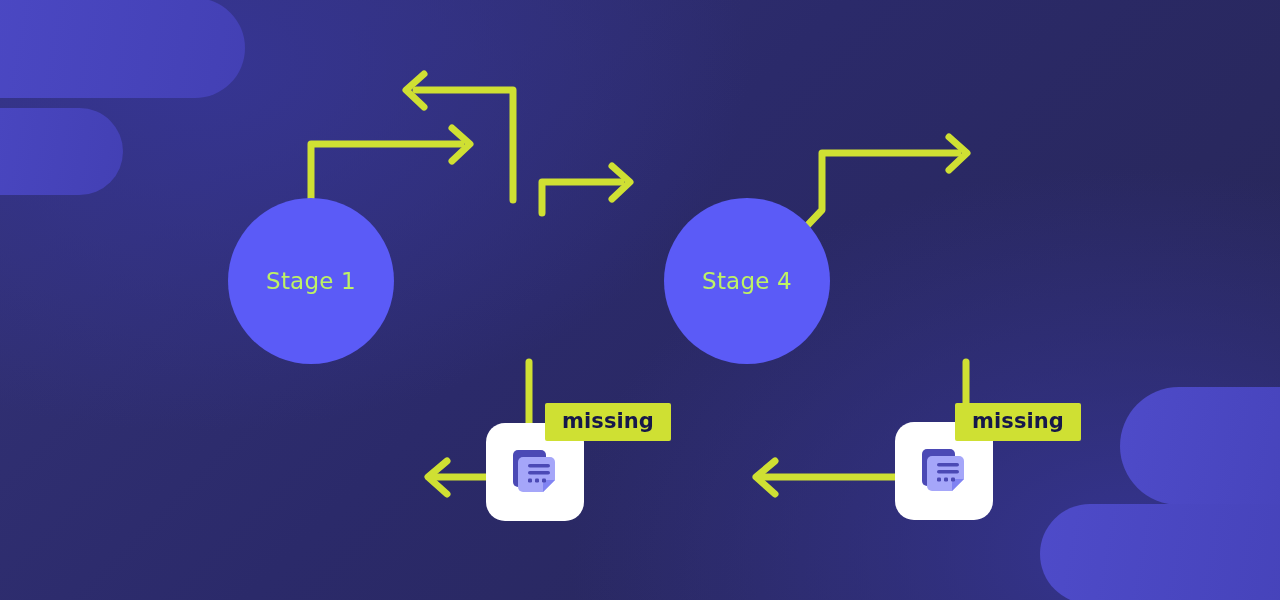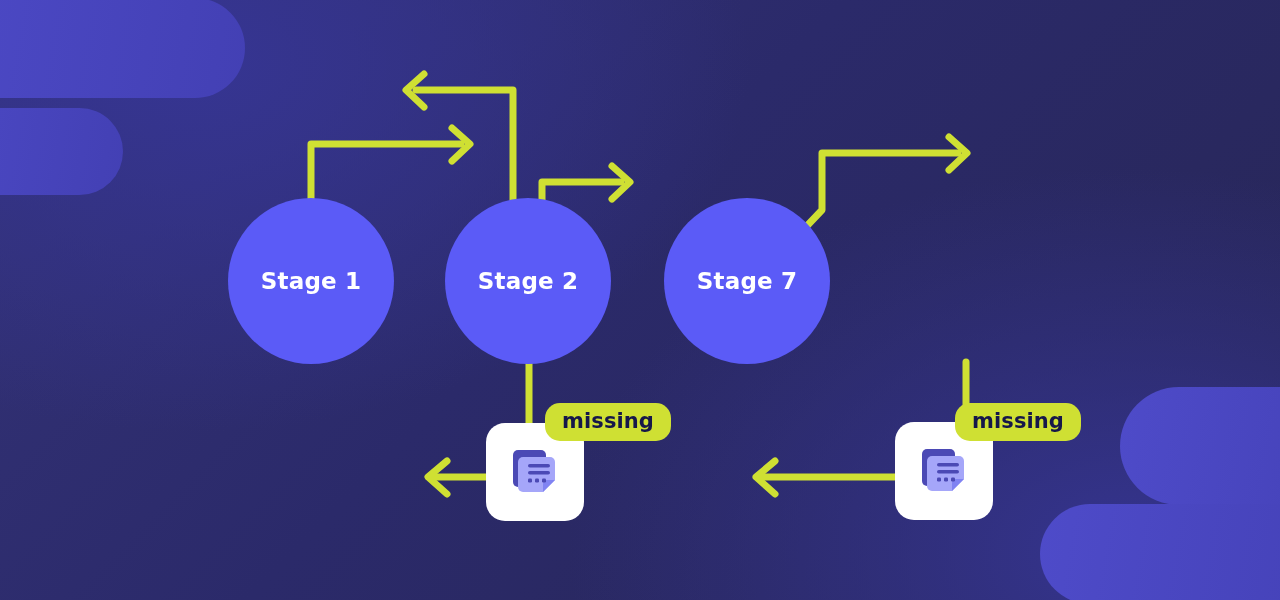--- a/index.html
+++ b/index.html
@@ -40,23 +40,23 @@
   }
   #connectors path { fill:none; stroke:#cfe033; stroke-width:7;
                      stroke-linecap:round; stroke-linejoin:round; }
 
   
   .stage {
     position:absolute;
     border-radius:50%;
     background:#5b5bf7;
     display:flex; align-items:center; justify-content:center;
-    color:#ffffff;
+    color:#bef264;
     font-size:23px;
-    font-weight:bold;
+    font-weight:normal;
     letter-spacing:.2px;
     white-space:nowrap;
   }
   #stage-1 { left:228px; top:198px; width:166px; height:166px; }
   #stage-2 { left:445px; top:198px; width:166px; height:166px; }
   #stage-3 { left:664px; top:198px; width:166px; height:166px; }
   #stage-4 { left:883px; top:198px; width:166px; height:166px; }
 
   
   .doc-card {
@@ -68,21 +68,21 @@
   }
   #doc-card-1 { left:486px; top:423px; }
   #doc-card-2 { left:895px; top:422px; }
   .doc-card svg { display:block; }
 
   
   .badge {
     position:absolute;
     background:#cfe033;
     color:#16174a;
-    border-radius:15px;
+    border-radius:2px;
     padding:8px 17px 9px 17px;
     font-size:21px;
     font-weight:bold;
     letter-spacing:.1px;
     line-height:1;
     white-space:nowrap;
   }
   #badge-1 { left:545px; top:403px; }
   #badge-2 { left:955px; top:403px; }
 </style>
@@ -133,25 +133,22 @@
 
     <g>
       <path d="M899,477 L760,477"></path>
       <path d="M775,461 L756,477 L775,494"></path>
     </g>
   </svg>
 
   <div class="stage" id="stage-1">
     <span>Stage 1</span>
   </div>
-  <div class="stage" id="stage-2">
-    <span>Stage 2</span>
-  </div>
   <div class="stage" id="stage-3">
-    <span>Stage 7</span>
+    <span>Stage 4</span>
   </div>
 
   <div class="doc-card" id="doc-card-1">
     <span>
       <svg width="52" height="52" viewBox="0 0 52 52">
         <rect x="4" y="4" width="33" height="37" rx="5" fill="#4b49b5"></rect>
         <path d="M14 11 h27 a5 5 0 0 1 5 5 v18 l-12 12 h-20 a5 5 0 0 1 -5 -5 v-25 a5 5 0 0 1 5 -5 z" fill="#a5a6f9"></path>
         <path d="M46 34 l-12 12 v-8 a4 4 0 0 1 4 -4 z" fill="#8083f2"></path>
         <rect x="19" y="18" width="22" height="3.6" rx="1.8" fill="#4b49b5"></rect>
         <rect x="19" y="25" width="22" height="3.6" rx="1.8" fill="#4b49b5"></rect>

